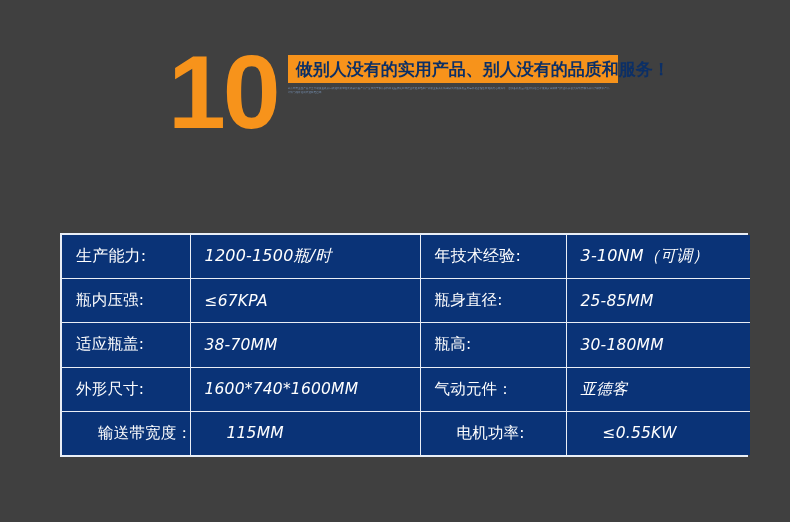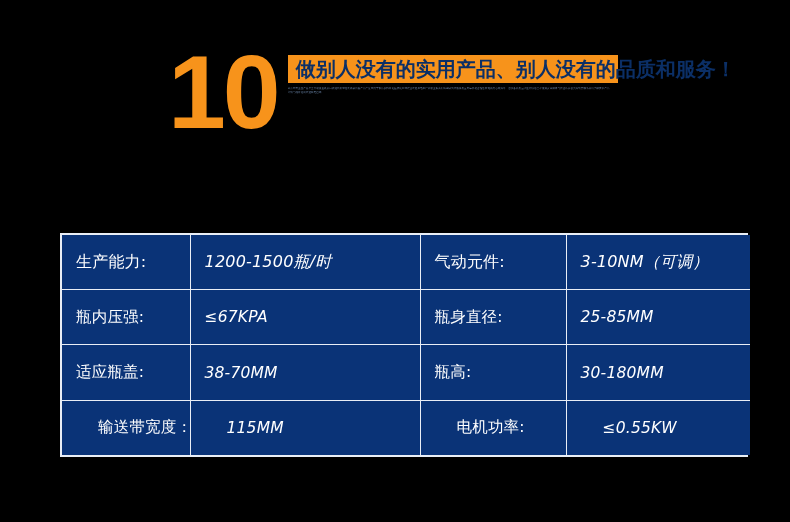--- a/index.html
+++ b/index.html
@@ -13,21 +13,21 @@
     overflow: hidden;
     background: #032d6e;
     font-family: "Liberation Sans", "DejaVu Sans", sans-serif;
     -webkit-font-smoothing: antialiased;
   }
 
   #page {
     position: relative;
     width: 790px;
     height: 522px;
-    background: #000000;
+    background: #404040;
     overflow: hidden;
   }
 
   
   .hero {
     position: absolute;
     left: 0;
     top: 0;
     width: 790px;
     height: 200px;
@@ -73,21 +73,21 @@
     background: #f7931b;
     height: 28px;
     display: flex;
     align-items: center;
     padding: 0 8px;
     box-sizing: border-box;
     width: 330px;
   }
 
   .hero-sub {
-    font-size: 20px;
+    font-size: 17px;
     font-weight: bold;
     color: #0b2f66;
     white-space: nowrap;
     letter-spacing: 0px;
     font-family: "DejaVu Sans", "Liberation Sans", sans-serif;
   }
 
   .hero-microtext {
     margin-top: 4px;
     width: 324px;
@@ -189,38 +189,44 @@
         <col class="c-label-l">
         <col class="c-value-l">
         <col class="c-label-r">
         <col class="c-value-r">
       </colgroup>
       <tbody>
 
         <tr class="row-tall">
           <td class="label">生产能力:</td>
           <td class="value">1200-1500瓶/时</td>
-          <td class="label">气动元件:</td>
+          <td class="label">年技术经验:</td>
           <td class="value">3-10NM（可调）</td>
         </tr>
 
         <tr class="row-std">
           <td class="label">瓶内压强:</td>
           <td class="value">≤67KPA</td>
           <td class="label">瓶身直径:</td>
           <td class="value">25-85MM</td>
         </tr>
 
         <tr class="row-std">
           <td class="label">适应瓶盖:</td>
           <td class="value">38-70MM</td>
           <td class="label">瓶高:</td>
           <td class="value">30-180MM</td>
         </tr>
 
+        <tr class="row-std">
+          <td class="label">外形尺寸:</td>
+          <td class="value">1600*740*1600MM</td>
+          <td class="label">气动元件：</td>
+          <td class="value">亚德客</td>
+        </tr>
 
 
         <tr class="row-std">
           <td class="label">输送带宽度：</td>
           <td class="value">115MM</td>
           <td class="label">电机功率:</td>
           <td class="value">≤0.55KW</td>
         </tr>
 
       </tbody>

